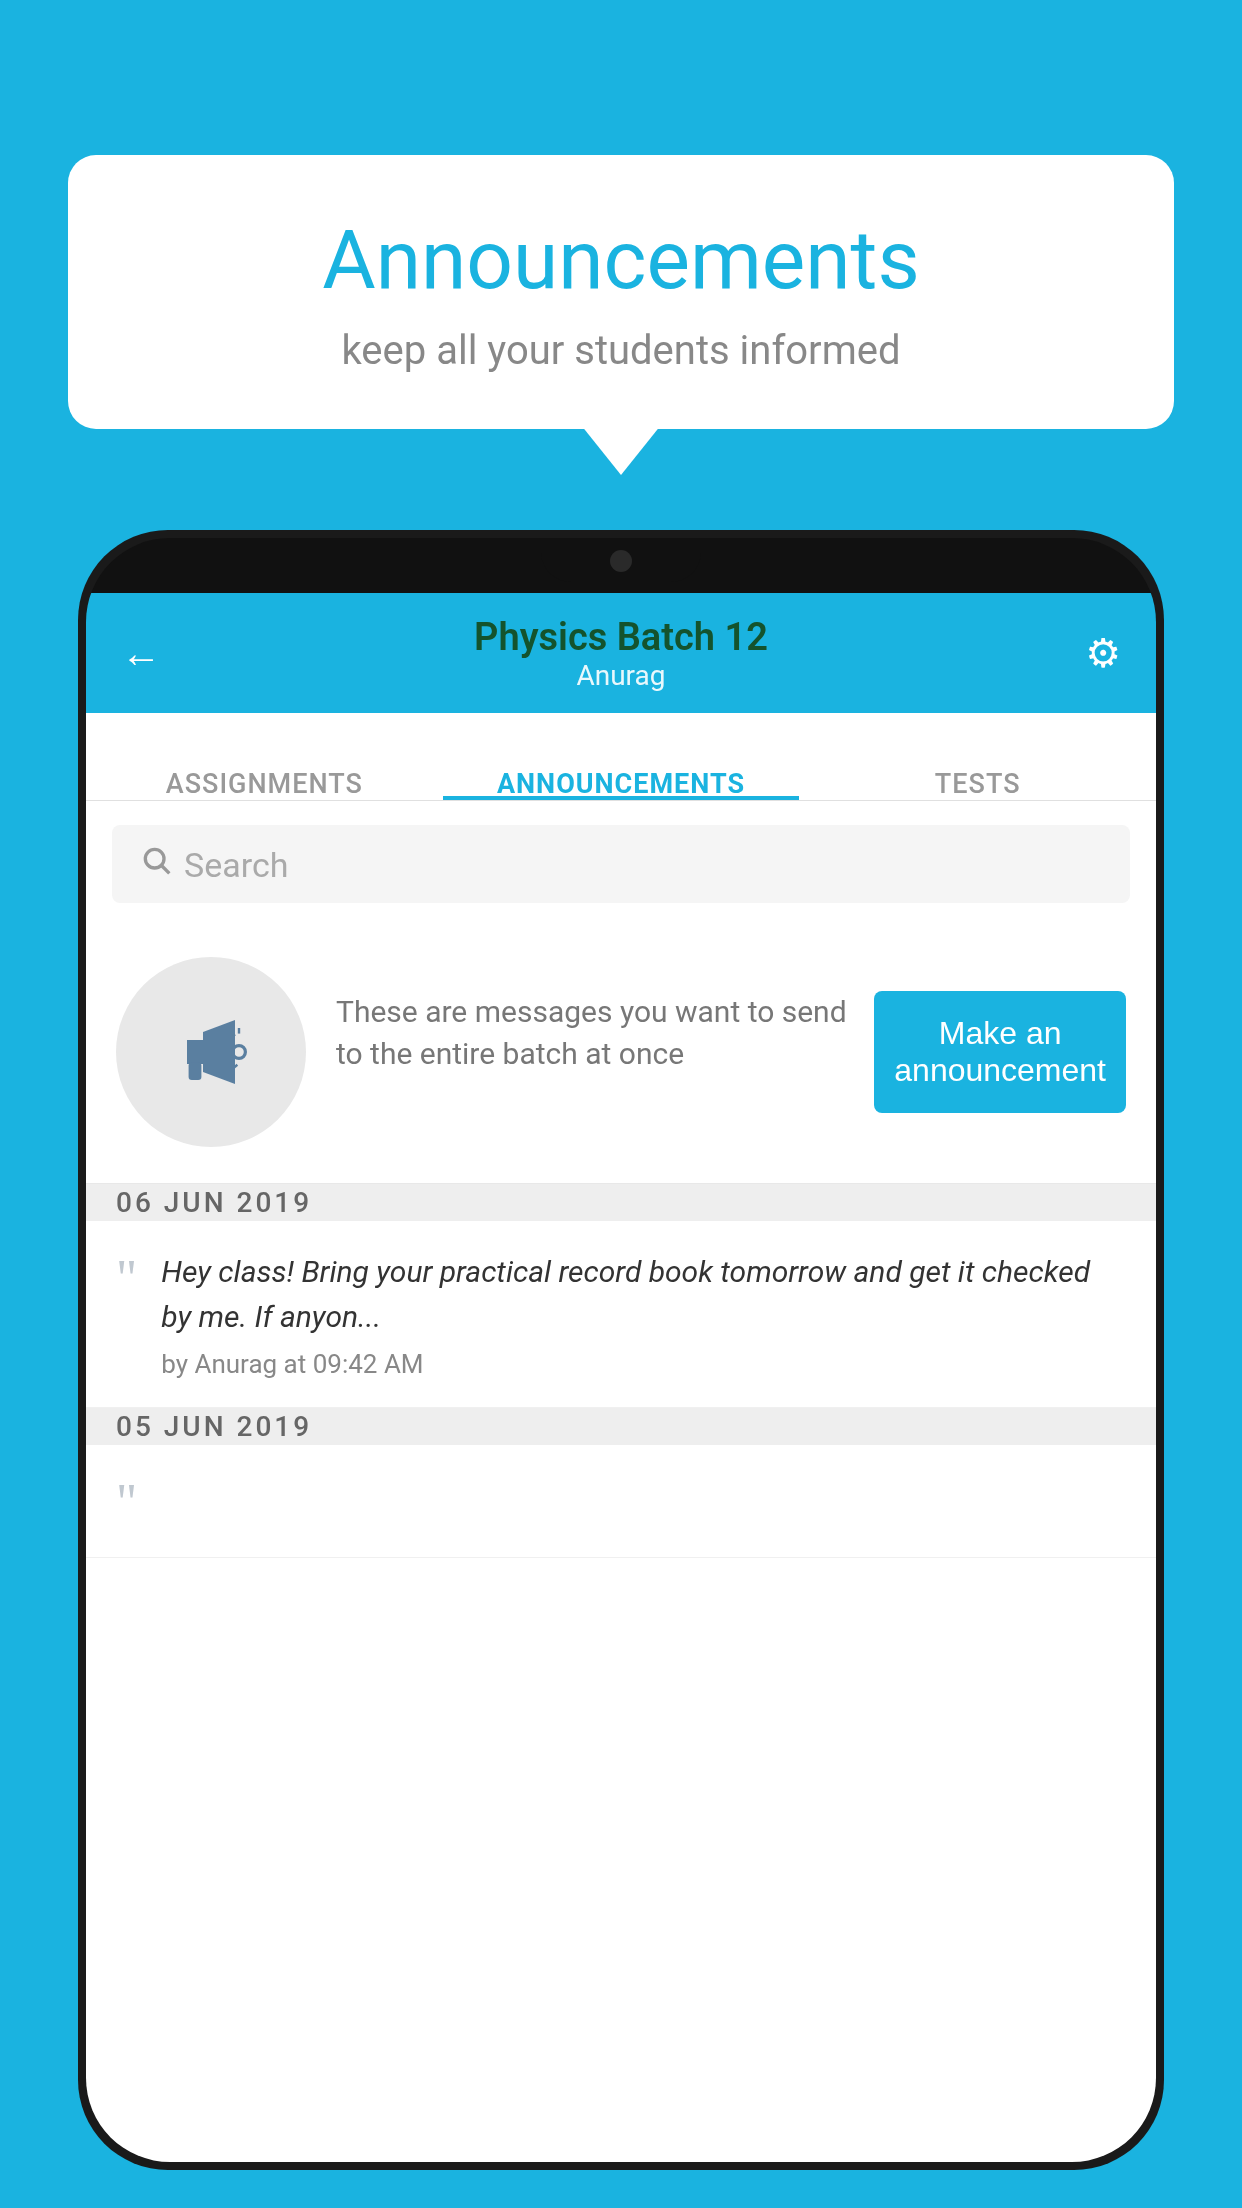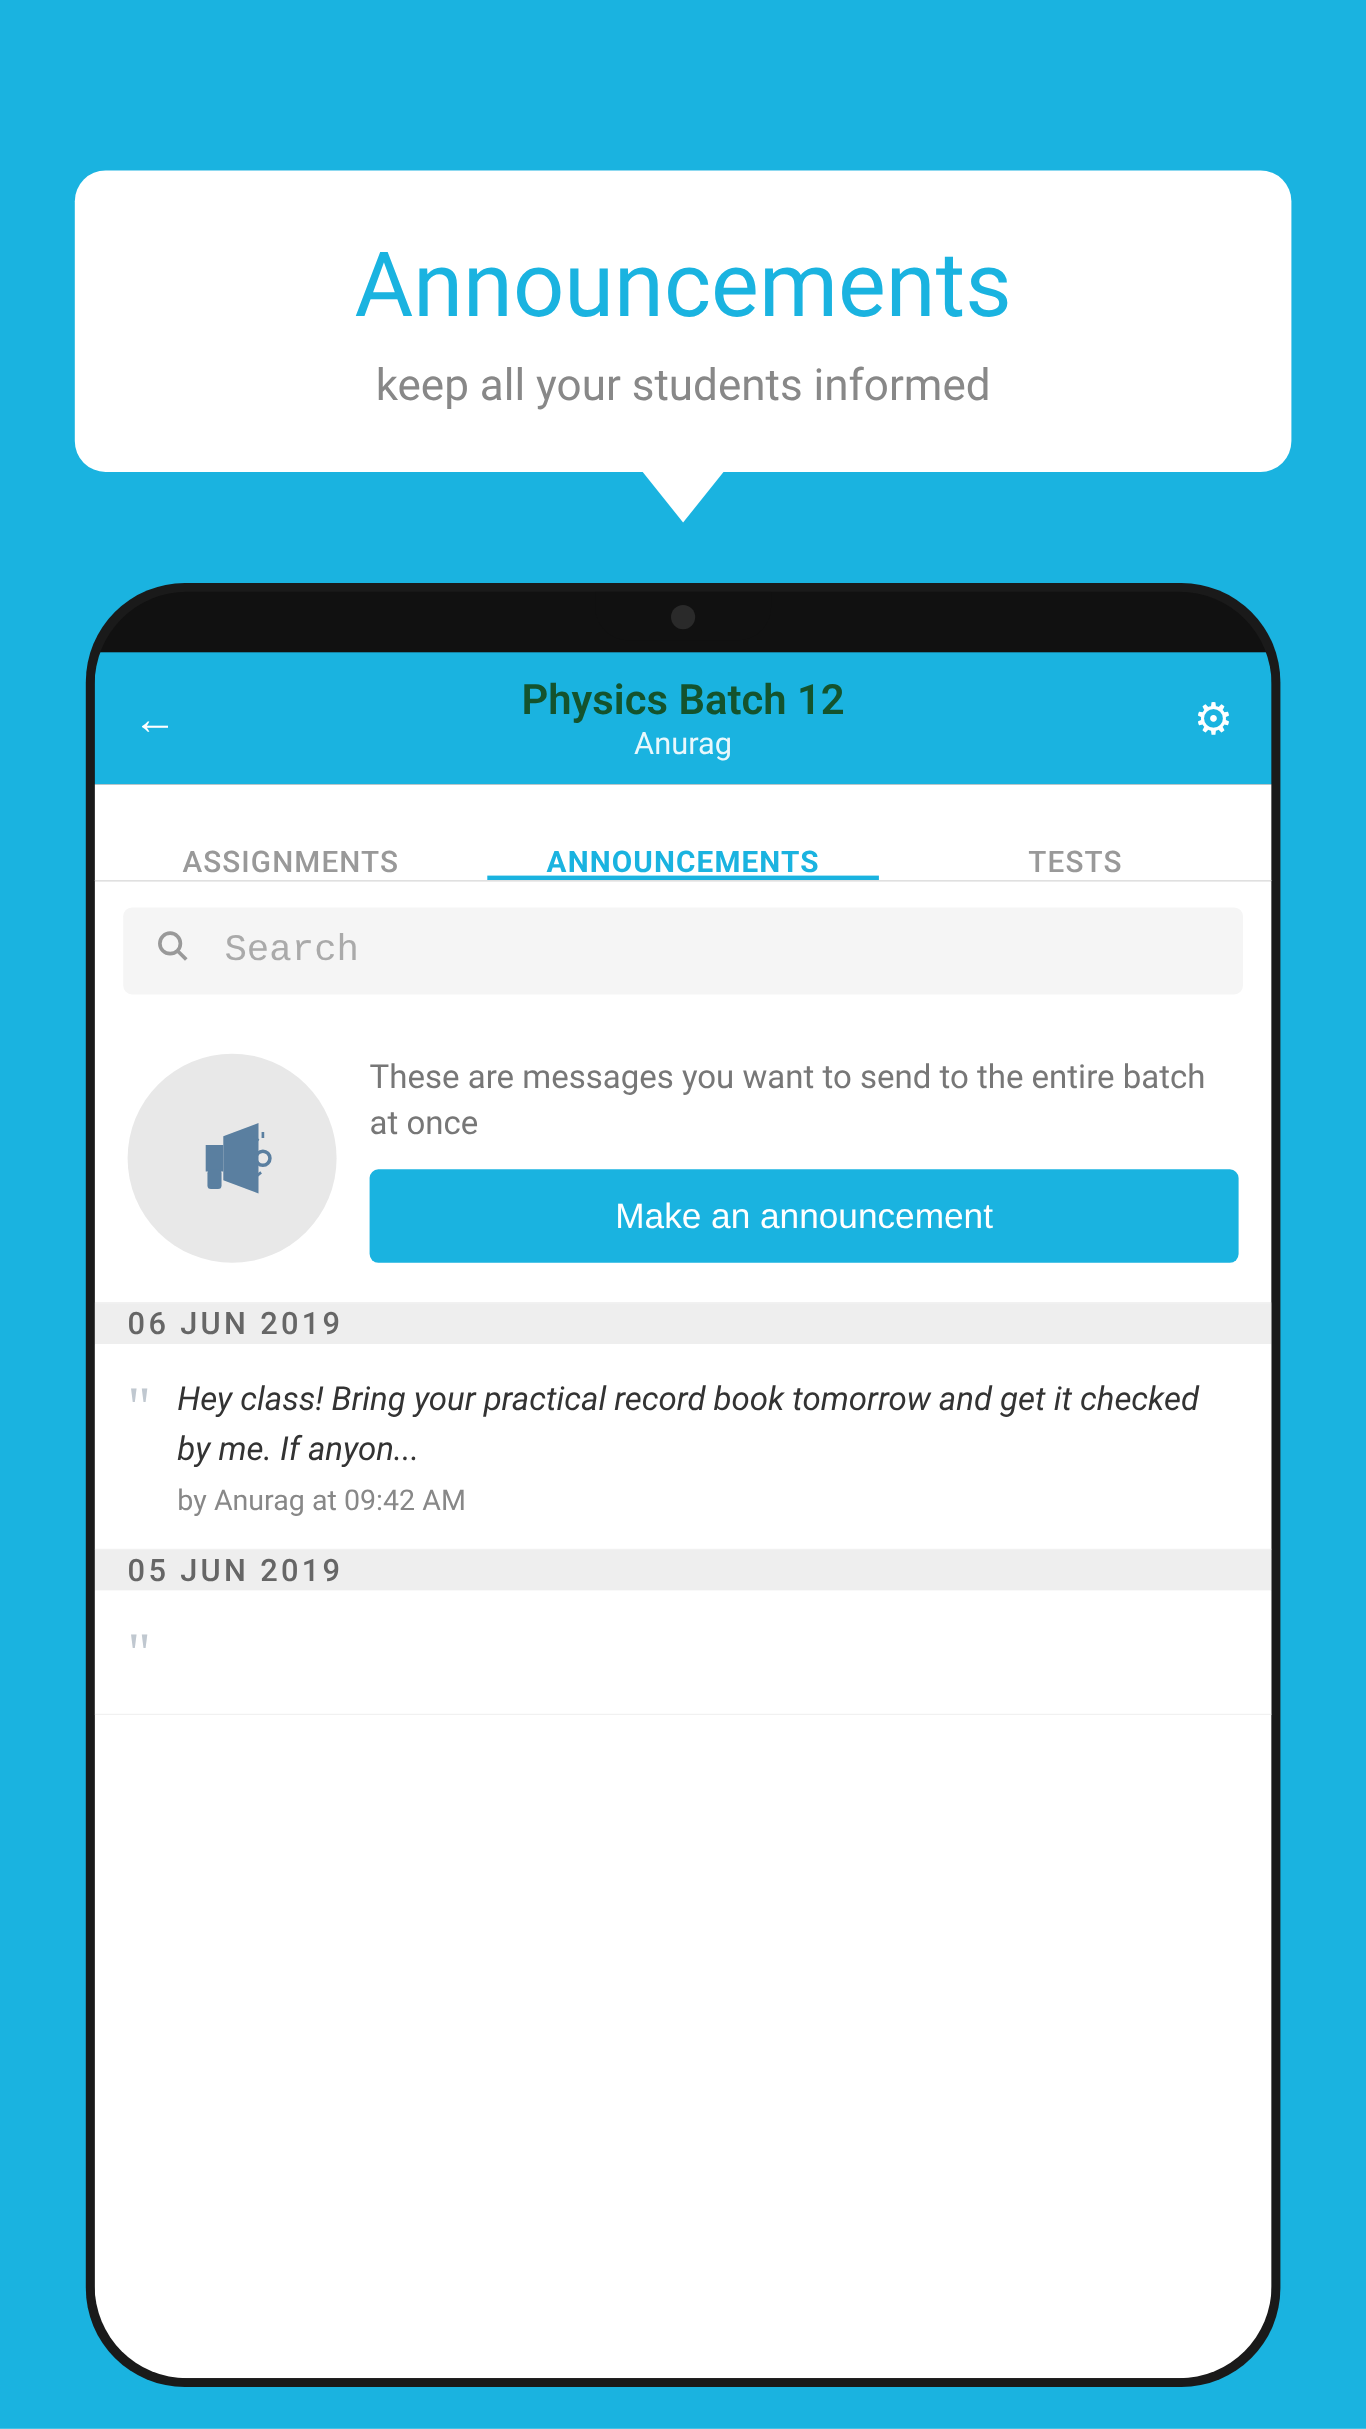--- a/index.html
+++ b/index.html
@@ -237,24 +237,23 @@
       background: white;
       overflow: hidden;
     }
 
     
     .search-bar {
       margin: 24px 26px;
       background: #f5f5f5;
       border-radius: 8px;
       display: flex;
-      align-items: center;
+      align-items: flex-end;
       padding: 18px 28px;
-      gap: 32px;
-      font-family: Liberation Mono, monospace;
+      gap: 12px;
     }
 
     .search-icon-wrap {
       color: #999;
       font-size: 36px;
     }
 
     .search-text {
       color: #aaa;
       font-size: 34px;
@@ -276,21 +275,20 @@
       border-radius: 50%;
       display: flex;
       align-items: center;
       justify-content: center;
       flex-shrink: 0;
     }
 
     .promo-right {
       flex: 1;
       display: flex;
-      flex-direction: column;
       gap: 20px;
     }
 
     .promo-description {
       font-size: 30px;
       color: #777;
       line-height: 1.4;
     }
 
     .promo-button {

